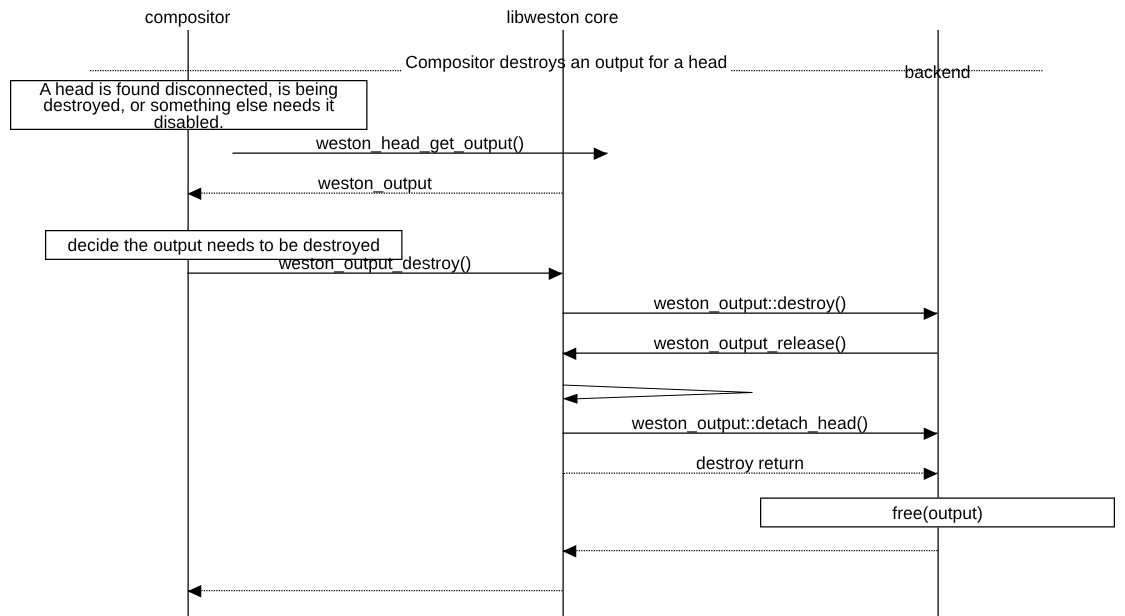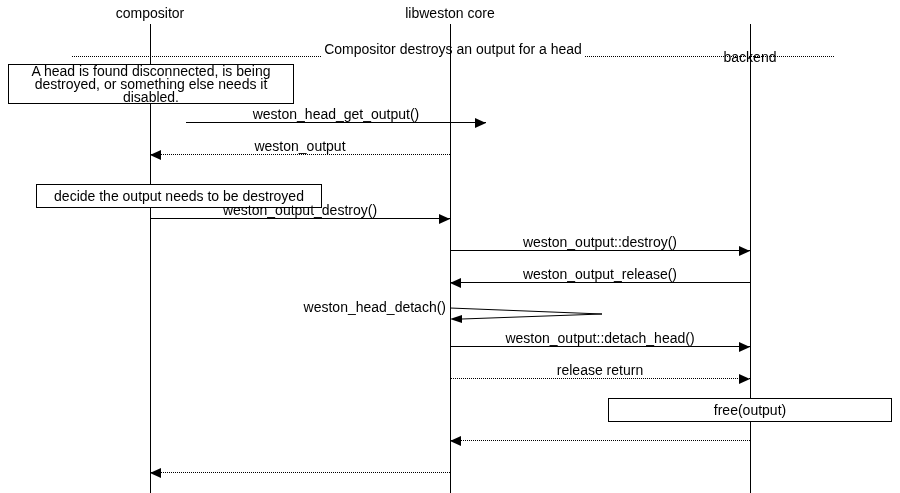--- a/index.html
+++ b/index.html
@@ -82,37 +82,34 @@
     </div>
   </div>
 
   <div class="msg" style="left:450px;top:268px;width:300px;">
     <div class="msg-label">weston_output_release()</div>
     <div class="msg-line solid">
       <span class="arrowhead left"></span>
     </div>
   </div>
 
-  <div class="msg" style="left:280px;top:301px;width:166px;">
-    <div class="msg-label right-align">weston_head_detach()</div>
-  </div>
   <svg class="self-svg" style="left:450px;top:304px;" width="160" height="22">
     <path d="M0 4 L152 10 L12 15" stroke="#000" stroke-width="1" fill="none"></path>
     <polygon points="12,11 12,19 0,15" fill="#000"></polygon>
   </svg>
 
   <div class="msg" style="left:450px;top:332px;width:300px;">
     <div class="msg-label">weston_output::detach_head()</div>
     <div class="msg-line solid">
       <span class="arrowhead right"></span>
     </div>
   </div>
 
   <div class="msg" style="left:450px;top:364px;width:300px;">
-    <div class="msg-label">release return</div>
+    <div class="msg-label">destroy return</div>
     <div class="msg-line dotted">
       <span class="arrowhead right"></span>
     </div>
   </div>
 
   <div class="msg" style="left:450px;top:440px;width:300px;">
     <div class="msg-line dotted">
       <span class="arrowhead left"></span>
     </div>
   </div>

